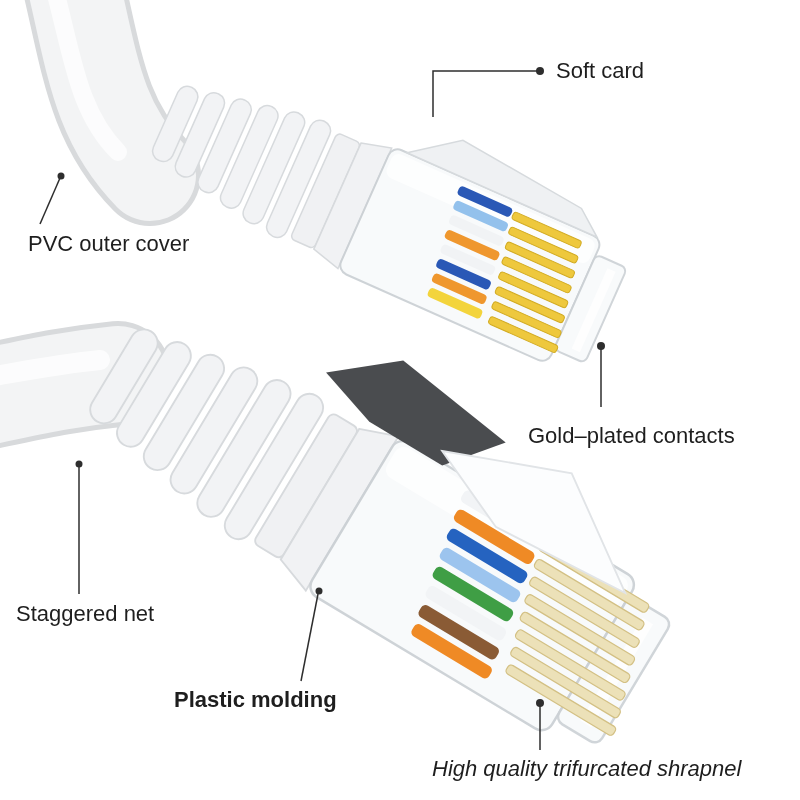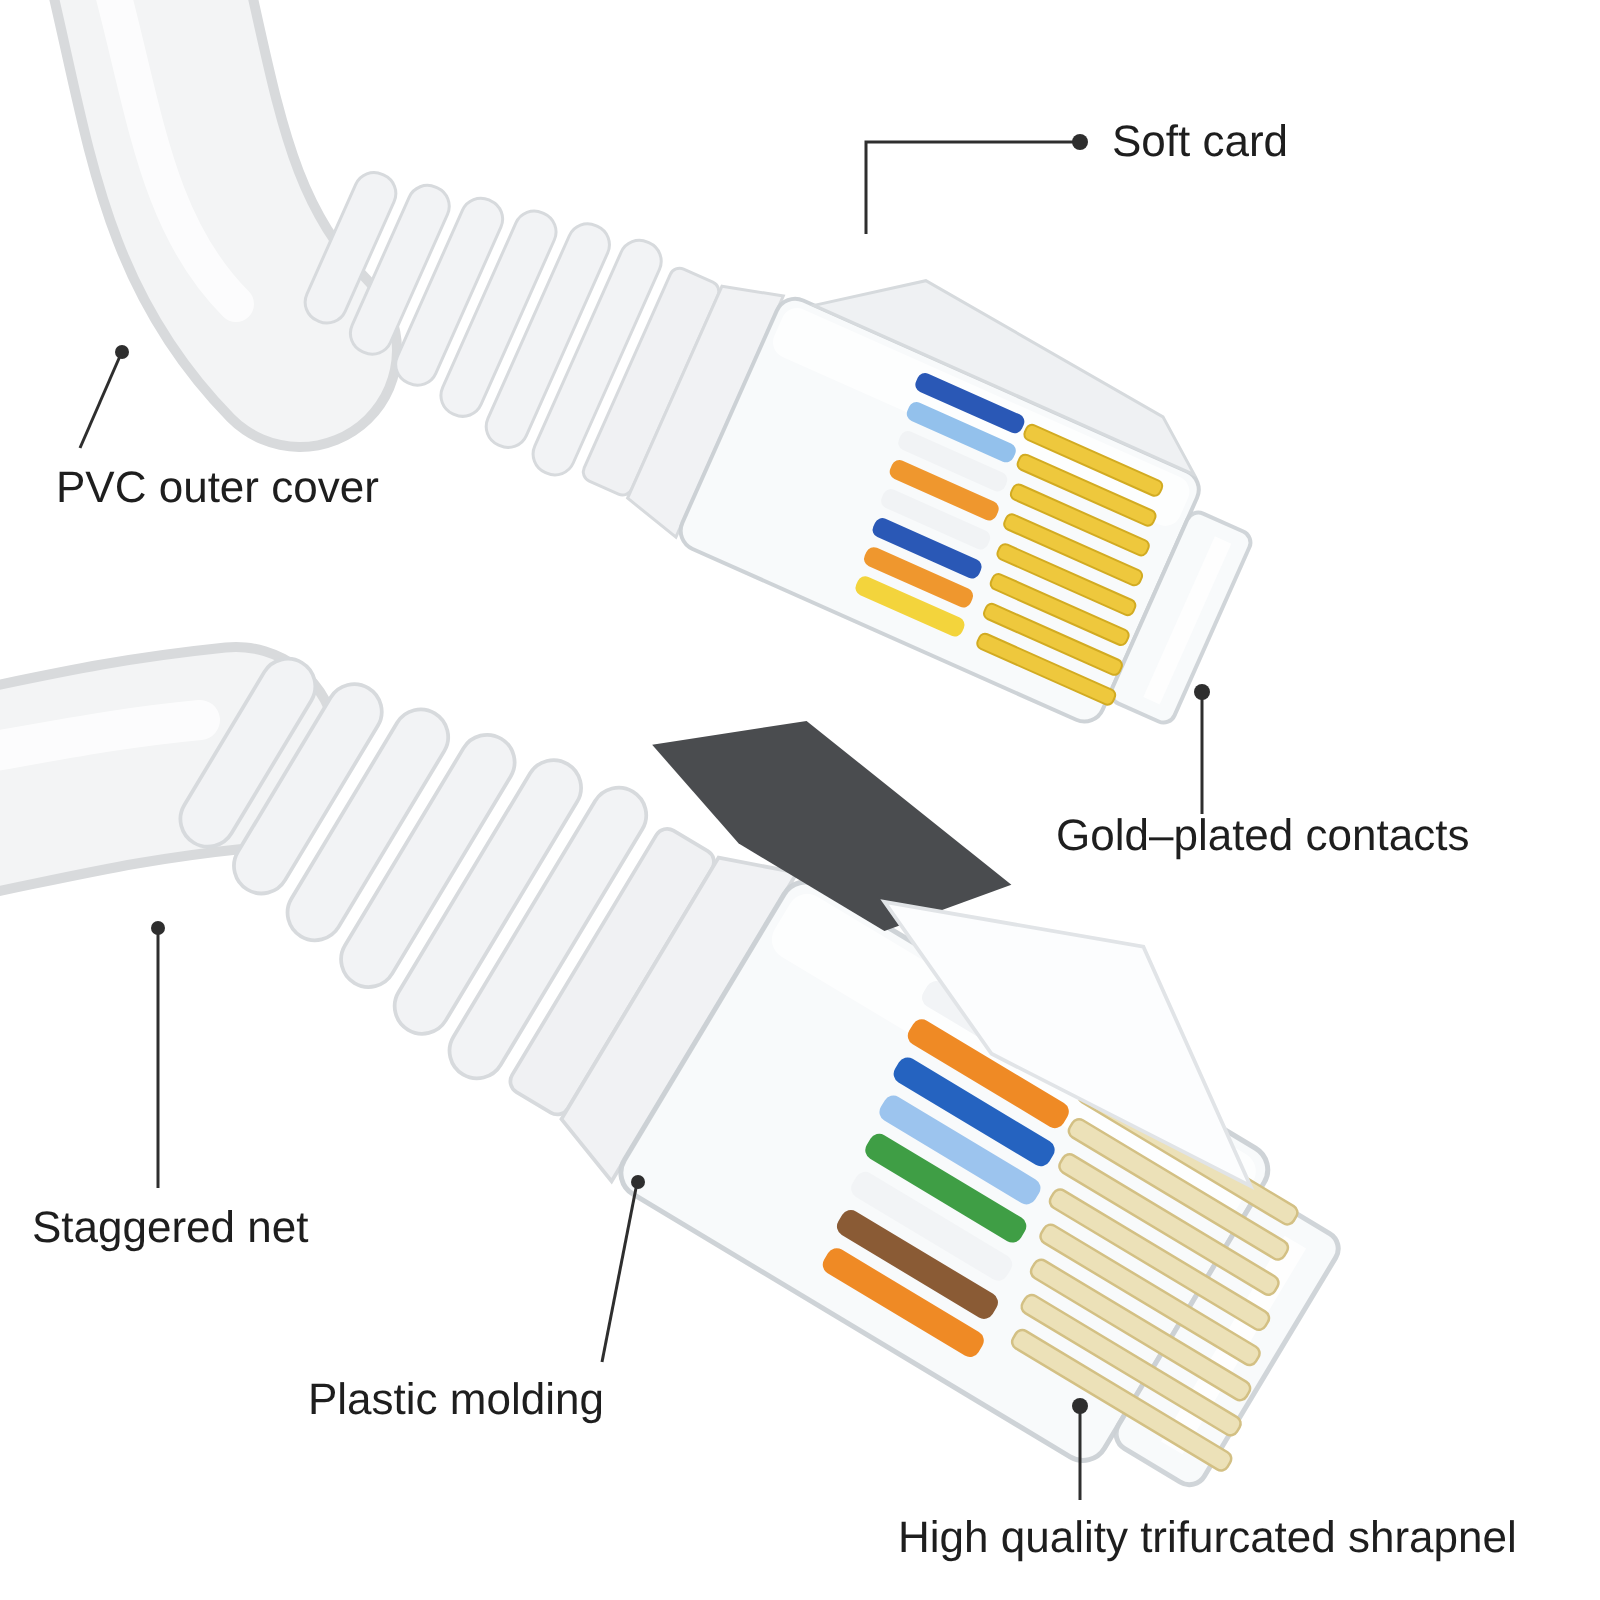--- a/index.html
+++ b/index.html
@@ -121,20 +121,20 @@
       <circle cx="61" cy="176" r="3.5" fill="#2e2e2e"></circle>
       <circle cx="601" cy="346" r="4" fill="#2e2e2e"></circle>
       <circle cx="79" cy="464" r="3.5" fill="#2e2e2e"></circle>
       <circle cx="319" cy="591" r="3.5" fill="#2e2e2e"></circle>
       <circle cx="540" cy="703" r="4" fill="#2e2e2e"></circle>
     </g>
   </svg>
 
   <div class="label" style="left:556px;top:55px;">Soft card</div>
   <div class="label" style="left:28px;top:228px;text-align:center;">PVC outer cover</div>
-  <div class="label" style="left:528px;top:402px;">Gold–plated contacts</div>
+  <div class="label" style="left:528px;top:420px;">Gold–plated contacts</div>
   <div class="label" style="left:16px;top:598px;">
     <div>Staggered net</div>
   </div>
-  <div class="label" style="left:154px;top:684px;">Plastic molding</div>
-  <div class="label" style="left:449px;top:753px;">High quality trifurcated shrapnel</div>
+  <div class="label" style="left:174px;top:684px;font-weight:bold;">Plastic molding</div>
+  <div class="label" style="left:432px;top:753px;font-style:italic;">High quality trifurcated shrapnel</div>
 
 </div>
 
 </body></html>

